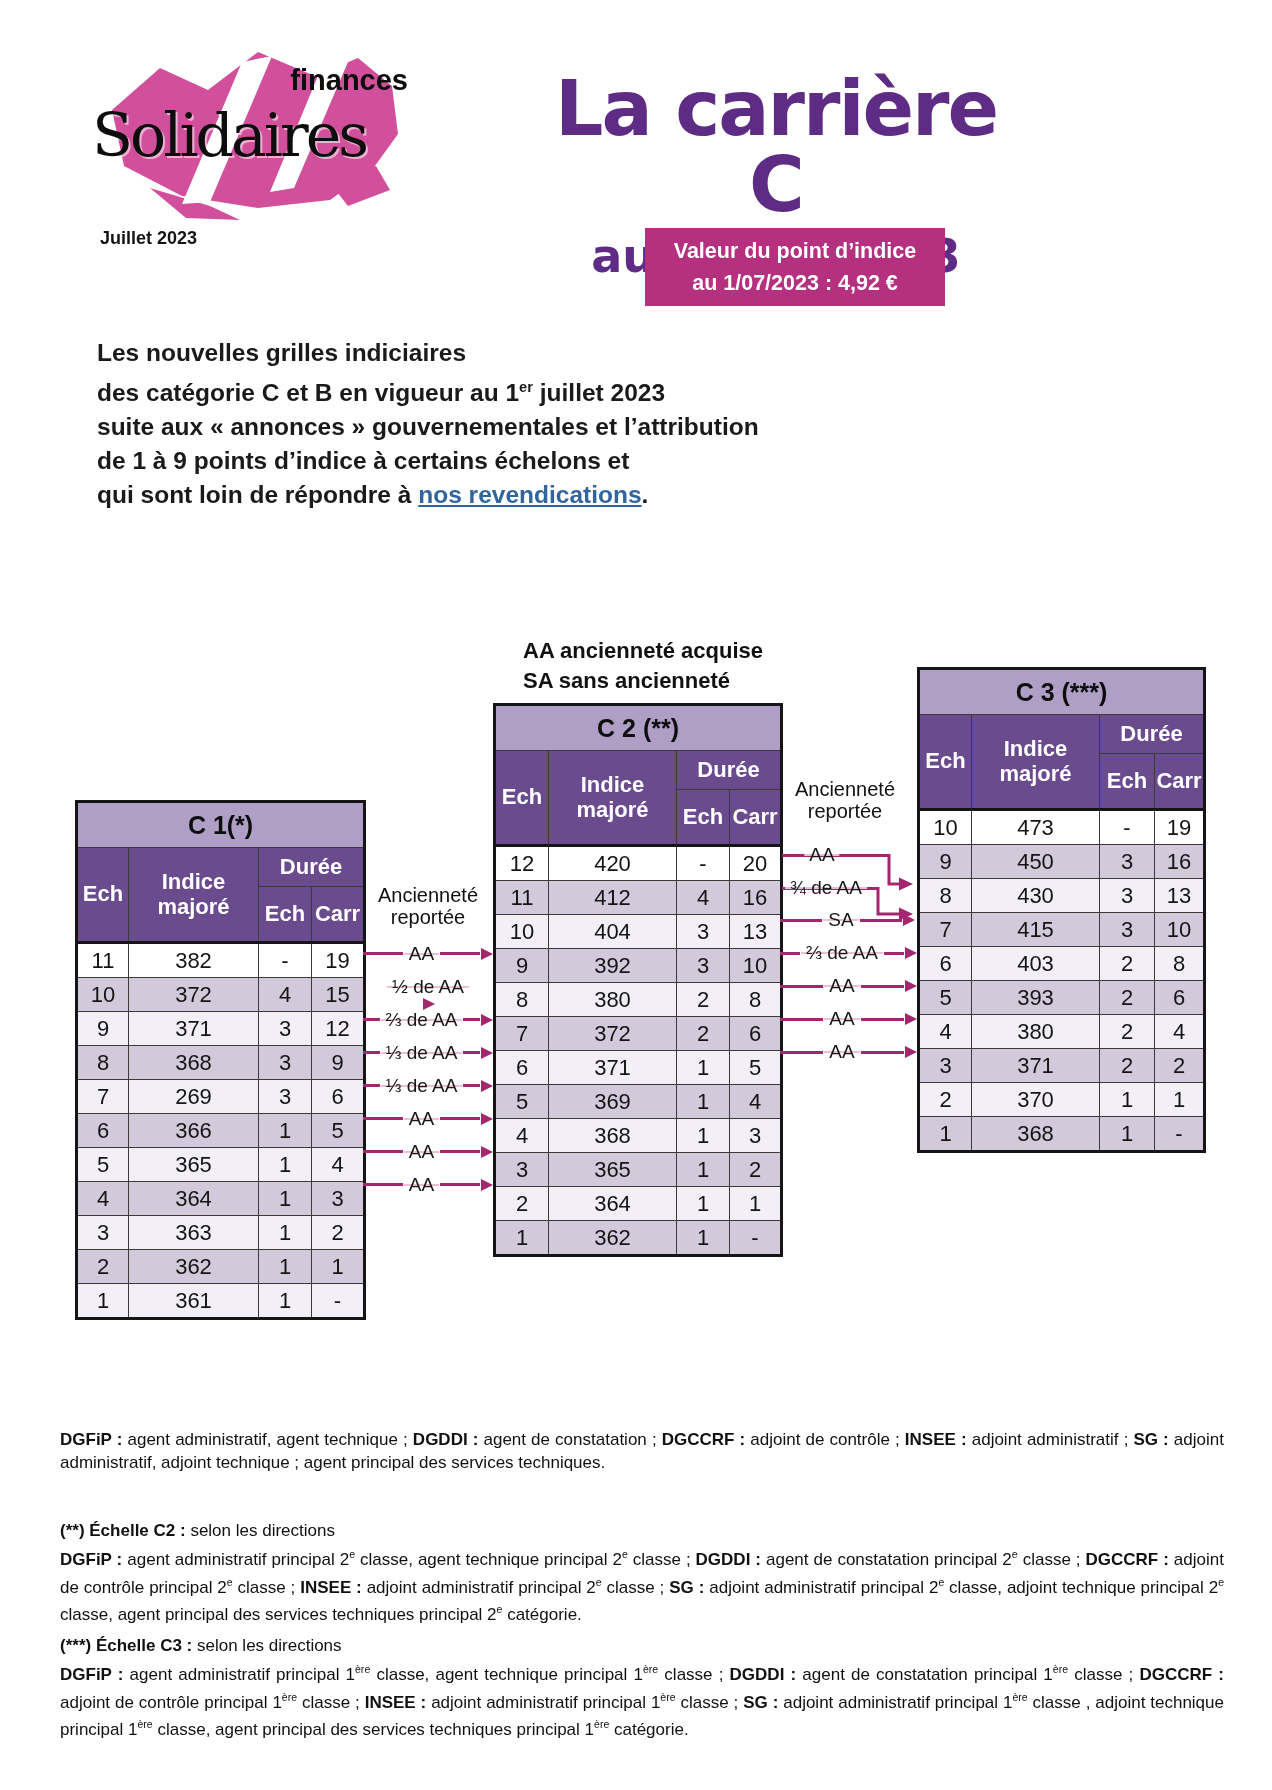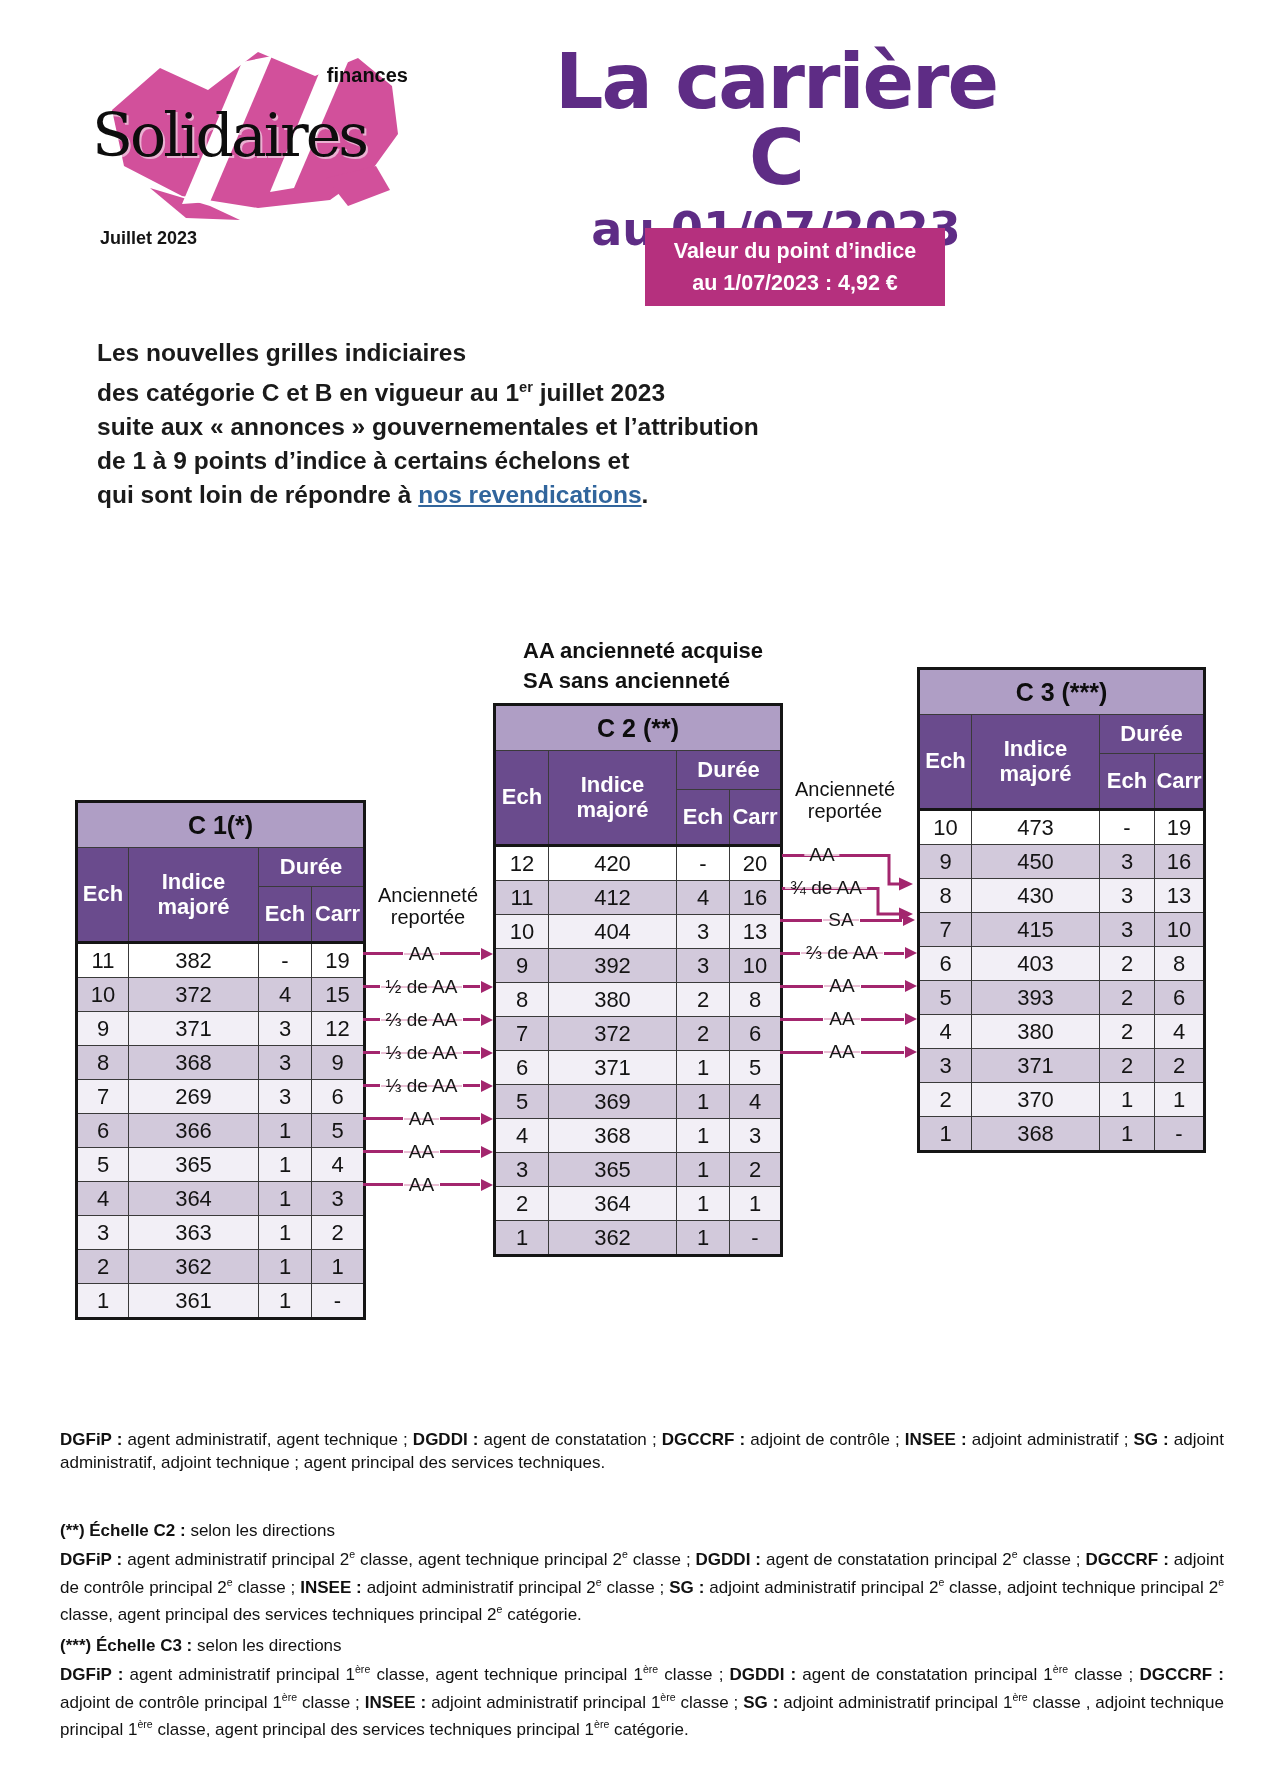--- a/index.html
+++ b/index.html
@@ -5,33 +5,33 @@
   html,body{margin:0;padding:0;background:#888;}
   .page{
     position:relative;width:1272px;height:1790px;margin:0 auto;
     background:#ffffff;overflow:hidden;
     font-family:"Liberation Sans",sans-serif;color:#141414;
   }
   
   .logo{position:absolute;left:90px;top:38px;width:322px;height:182px;}
   .logo svg{position:absolute;left:0;top:0;}
   .logo .finances{
-    position:absolute;right:4px;top:26px;font-size:20px;font-weight:700;color:#0d0d0d;letter-spacing:0;
+    position:absolute;right:4px;top:26px;font-size:29px;font-weight:700;color:#0d0d0d;letter-spacing:0;
   }
   .logo .solidaires{
     position:absolute;left:2px;top:62px;font-family:"DejaVu Serif",serif;
     font-size:60px;font-weight:400;letter-spacing:-3px;color:#0d0d0d;
     text-shadow:2px 2px 0 rgba(255,255,255,.55);white-space:nowrap;
   }
   .issue-date{position:absolute;left:100px;top:228px;font-size:18px;font-weight:700;}
   .main-title{
     position:absolute;left:530px;top:44px;width:492px;text-align:center;
     color:var(--purple-title,#5E2C85);font-weight:800;line-height:1;
   }
-  .main-title .t1{font-size:76px;letter-spacing:-2px;font-family:"DejaVu Sans",sans-serif;font-weight:800;}
+  .main-title .t1{font-size:76px;letter-spacing:-2px;font-family:"DejaVu Sans",sans-serif;font-weight:800;margin-top:27px;}
   .main-title .t2{font-size:46px;margin-top:10px;font-family:"DejaVu Sans",sans-serif;font-weight:800;}
   .point-box{
     position:absolute;left:645px;top:228px;width:300px;height:78px;
     background:var(--box-magenta,#B5307E);color:#fff;font-weight:700;font-size:21.5px;
     display:flex;flex-direction:column;justify-content:center;align-items:center;line-height:1.5;
   }
   
   .intro{position:absolute;left:97px;top:336px;width:760px;font-size:24.5px;font-weight:700;line-height:34px;color:#1a1a1a;}
   .intro a{color:var(--link,#31659C);text-decoration:underline;cursor:pointer;}
   .intro sup{font-size:60%;}
@@ -415,21 +415,21 @@
   <span class="elbow-label" style="left:826px;top:888px;">¾ de AA</span>
 
   <div id="arrow-layer">
   <div class="arrow-row" style="left: 363px; top: 942.5px; width: 130px;">
     <span class="a-line"></span>
     <span class="a-label">AA</span>
     <span class="a-line"></span>
     <span class="a-head"></span>
   </div>
 
-  <div class="arrow-row" style="left: 363px; top: 975.5px; width: 130px;">
+  <div class="arrow-row" style="left: 363px; top: 975.5px; width: 130px; flex-direction: column;">
     <span class="a-line"></span>
     <span class="a-label">½ de AA</span>
     <span class="a-line"></span>
     <span class="a-head"></span>
   </div>
 
   <div class="arrow-row" style="left: 363px; top: 1008.5px; width: 130px;">
     <span class="a-line"></span>
     <span class="a-label">⅔ de AA</span>
     <span class="a-line"></span>

